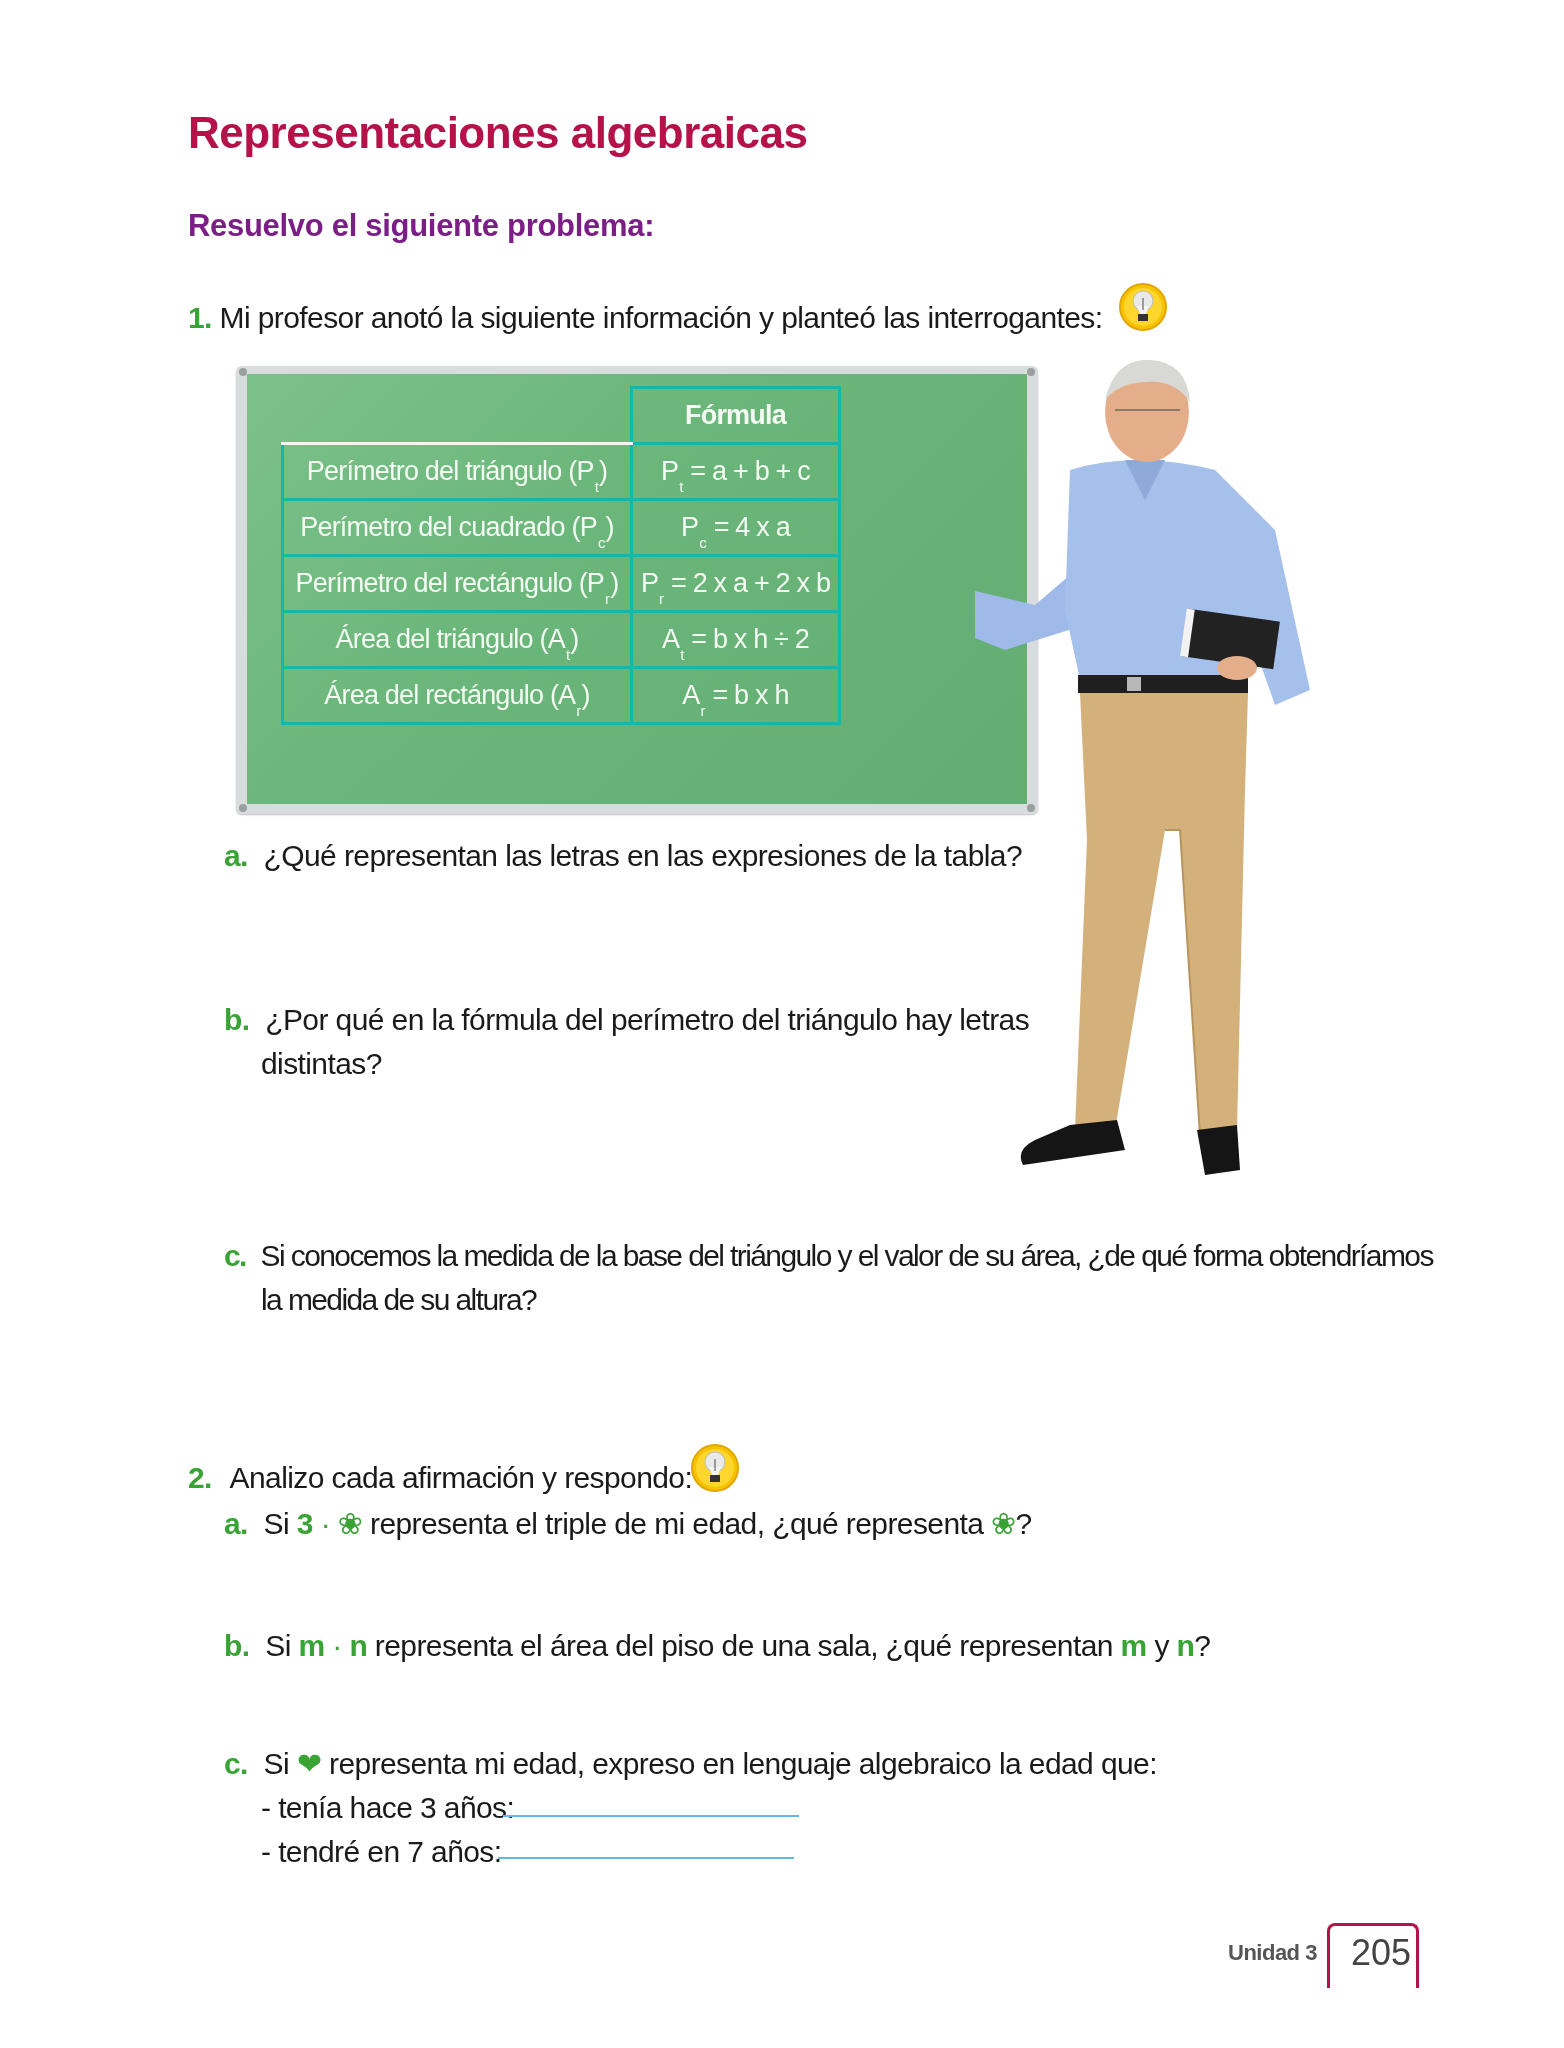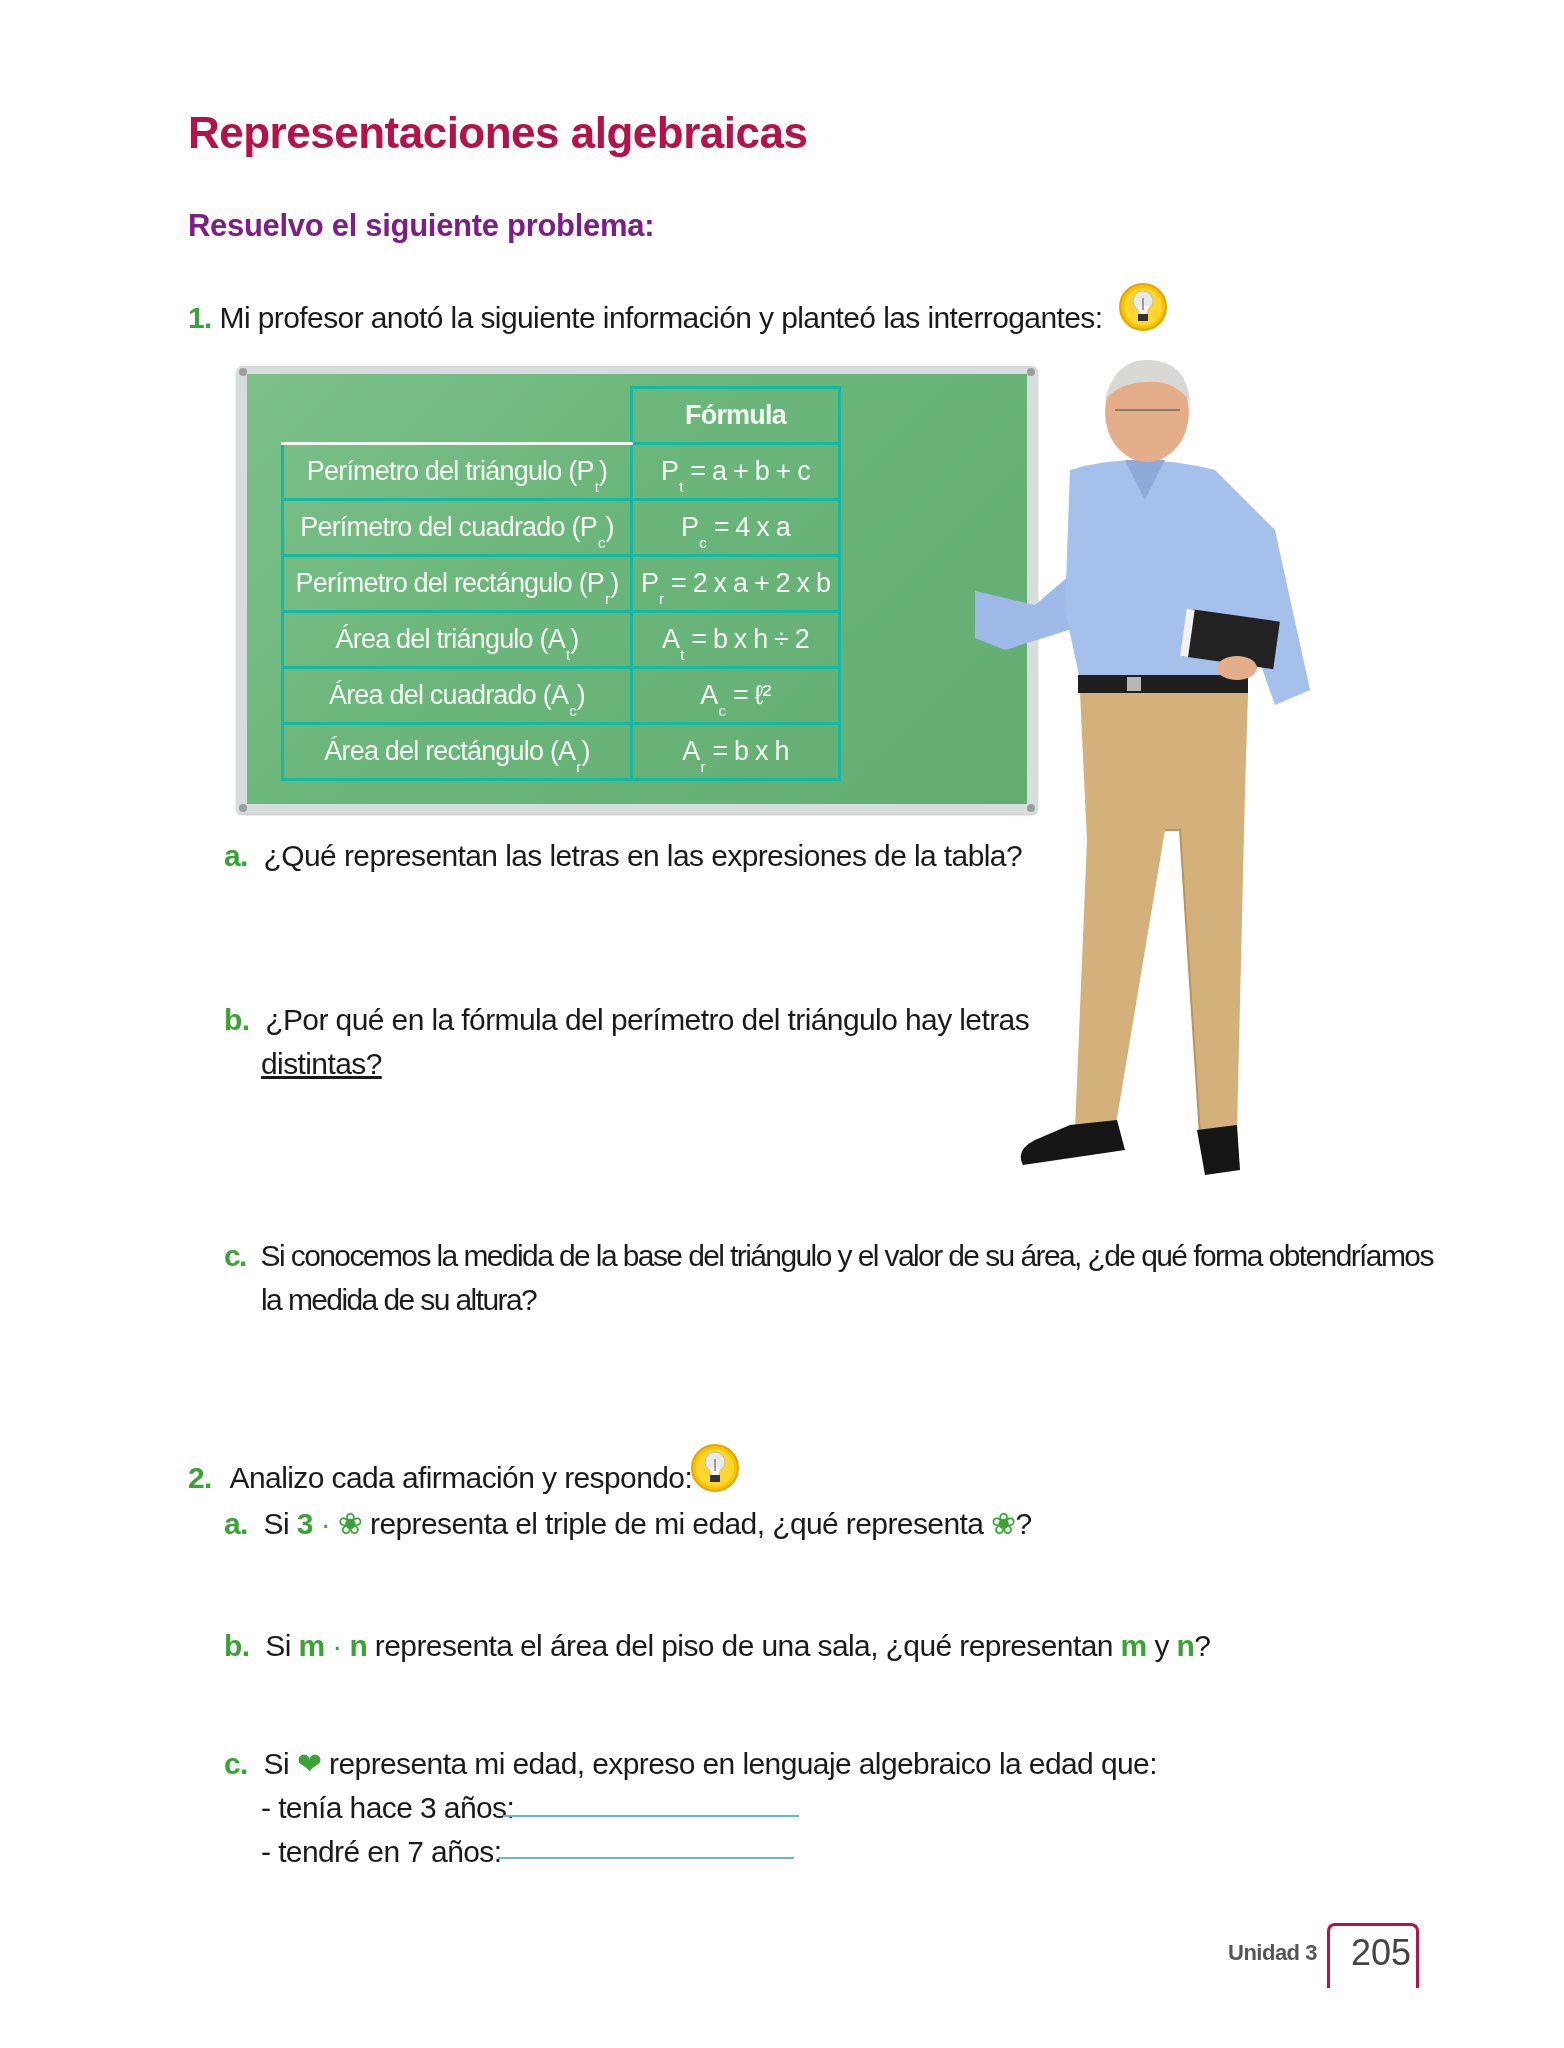--- a/index.html
+++ b/index.html
@@ -85,24 +85,20 @@
   </tr>
   <tr>
     <td class="c1"><span>Perímetro del rectángulo (P</span><span class="sub">r</span><span>)</span></td>
     <td class="c2"><span>P</span><span class="sub">r</span><span> = 2 x a + 2 x b</span></td>
   </tr>
   <tr>
     <td class="c1"><span>Área del triángulo (A</span><span class="sub">t</span><span>)</span></td>
     <td class="c2"><span>A</span><span class="sub">t</span><span> = b x h ÷ 2</span></td>
   </tr>
   <tr>
-    <td class="c1"><span>Área del cuadrado (A</span><span class="sub">c</span><span>)</span></td>
-    <td class="c2"><span>A</span><span class="sub">c</span><span> = ℓ²</span></td>
-  </tr>
-  <tr>
     <td class="c1"><span>Área del rectángulo (A</span><span class="sub">r</span><span>)</span></td>
     <td class="c2"><span>A</span><span class="sub">r</span><span> = b x h</span></td>
   </tr>
 </tbody>
   </table>
 
 <svg class="abs teacher" viewBox="0 0 360 820">
 
   <line x1="-120" y1="75" x2="-48" y2="238" stroke="#d9ae6b" stroke-width="5" stroke-linecap="round"></line>
 
@@ -131,21 +127,21 @@
 </svg>
 
 <div class="abs line" style="left:224px; top:834px;">
   <span class="num">a.</span>
   <span style="margin-left:8px;">¿Qué representan las letras en las expresiones de la tabla?</span>
 </div>
 
 <div class="abs line" style="left:224px; top:998px;">
   <span class="num">b.</span>
   <span style="margin-left:8px;text-align:center;">¿Por qué en la fórmula del perímetro del triángulo hay letras</span><br>
-  <span style="margin-left:37px;text-decoration:underline;">distintas?</span>
+  <span style="margin-left:37px;">distintas?</span>
 </div>
 
 <div class="abs line" style="left:224px; top:1234px; letter-spacing:-1.6px;">
   <span class="num">c.</span>
   <span style="margin-left:8px;">Si conocemos la medida de la base del triángulo y el valor de su área, ¿de qué forma obtendríamos</span><br>
   <span style="margin-left:37px;">la medida de su altura?</span>
 </div>
 
 <div class="abs line" style="left:188px; top:1456px;">
   <span class="num">2.</span>

